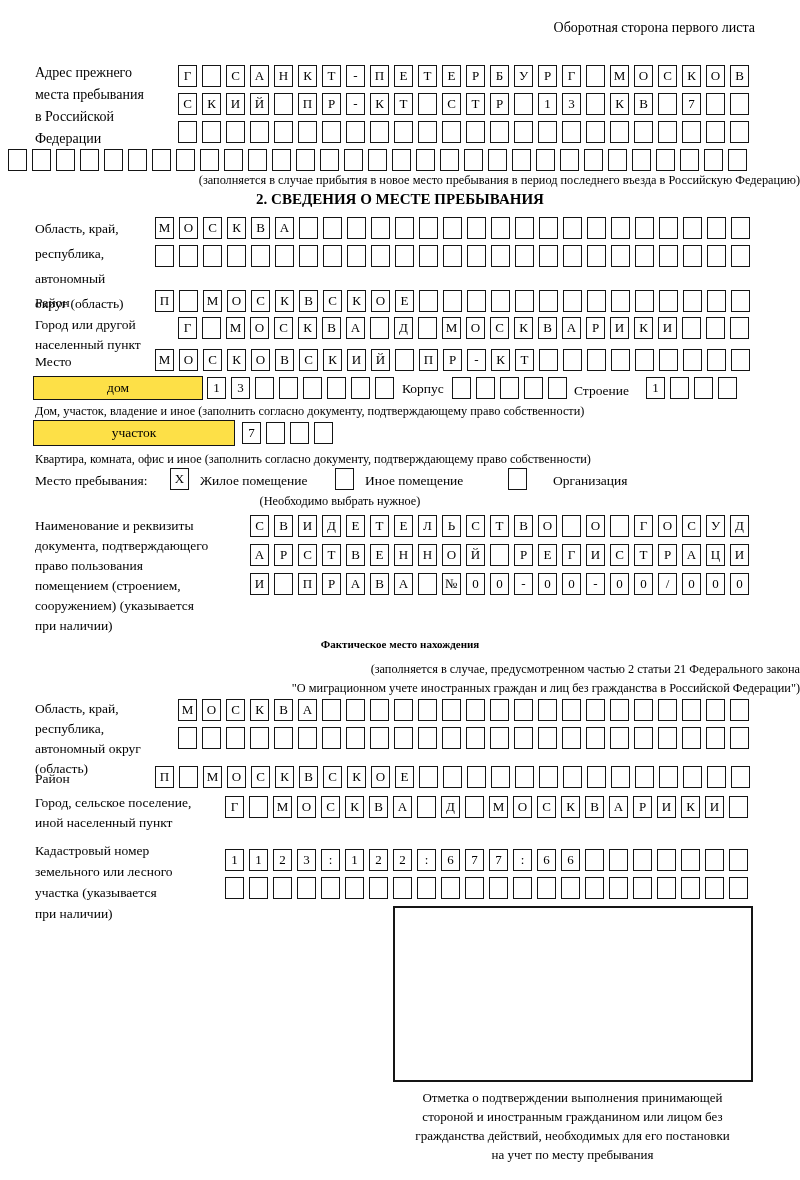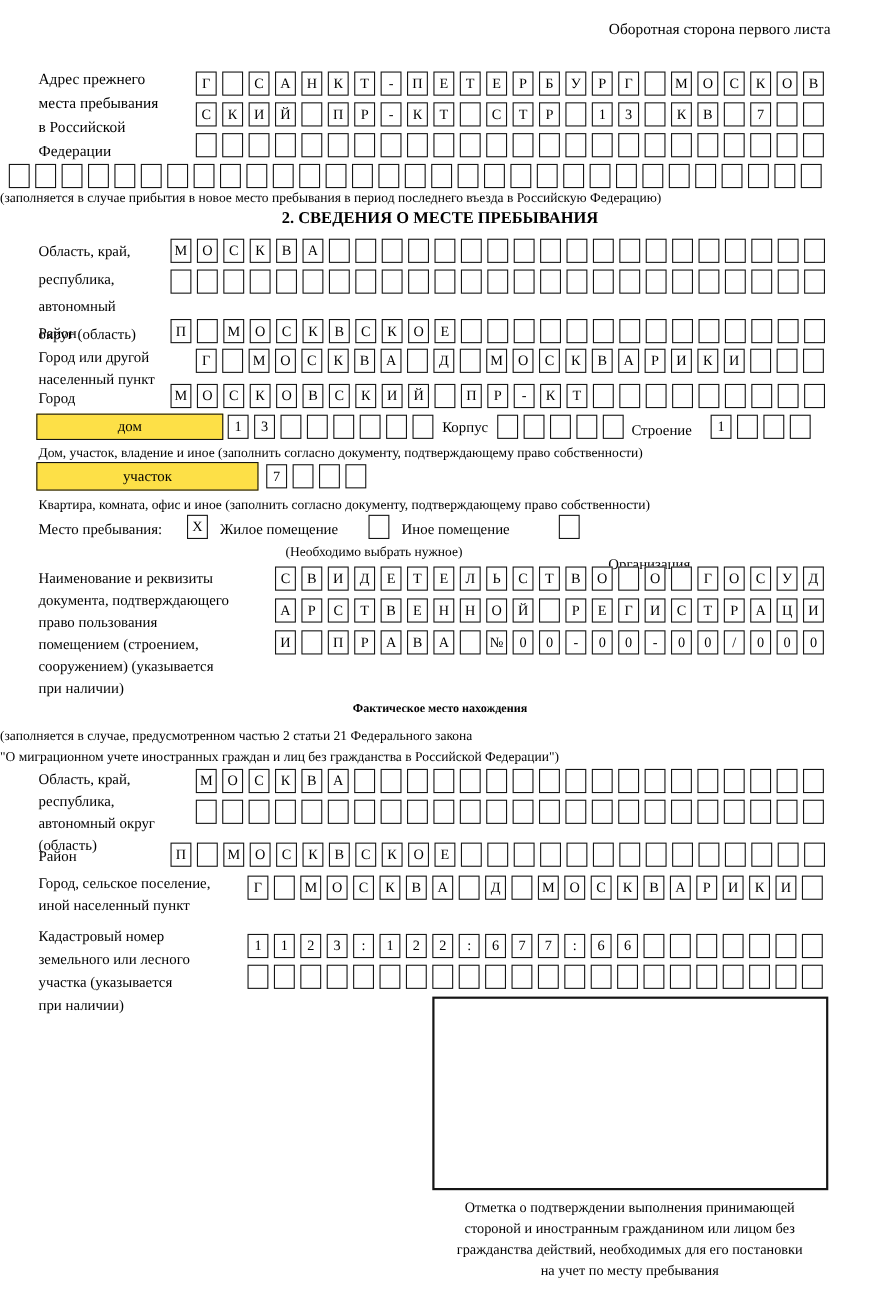--- a/index.html
+++ b/index.html
@@ -13,21 +13,21 @@
   .cellrow { position:absolute; display:flex; gap:5px; }
   .cell { width:19px; height:22px; border:1.7px solid #151515; background:#fff;
           display:flex; align-items:center; justify-content:center;
           font-size:13px; flex:0 0 auto; }
   .labelbox { position:absolute; border:1.7px solid #151515;
               display:flex; align-items:center; justify-content:center;
               font-size:13.5px; background:#fde047; }
   .chk { position:absolute; width:19px; height:22px; border:1.7px solid #151515;
          display:flex; align-items:center; justify-content:center; font-size:13px; }
   .caption { position:absolute; font-size:12.3px; }
-  .center800 { left:0; width:704px; text-align:left; }
+  .center800 { left:0; width:800px; text-align:right; }
   .pre { white-space:pre-line; }
   .title { position:absolute; font-weight:bold; text-align:center; left:0; width:800px; }
   .stampbox { position:absolute; border:2px solid #151515; background:#fff; }
 </style>
 </head>
 <body>
 
 <div class="abs" style="top:20px; right:45px; font-size:14px;">Оборотная сторона первого листа</div>
 
 <div class="abs label lh22" style="left:35px; top:62px; font-size:14px;">Адрес прежнего
@@ -259,21 +259,21 @@
     <span class="cell">А</span>
     <span class="cell">Р</span>
     <span class="cell">И</span>
     <span class="cell">К</span>
     <span class="cell">И</span>
     <span class="cell"></span>
     <span class="cell"></span>
     <span class="cell"></span>
   </div>
 
-<div class="abs label" style="left:35px; top:352px;">Город</div>
+<div class="abs label" style="left:35px; top:352px;">Место</div>
 <div class="cellrow" style="left:155px; top:349px;">
     <span class="cell">М</span>
     <span class="cell">О</span>
     <span class="cell">С</span>
     <span class="cell">К</span>
     <span class="cell">О</span>
     <span class="cell">В</span>
     <span class="cell">С</span>
     <span class="cell">К</span>
     <span class="cell">И</span>
@@ -331,21 +331,21 @@
     <span class="cell"></span>
   </div>
 <div class="caption" style="left:35px; top:452px;">Квартира, комната, офис и иное (заполнить согласно документу, подтверждающему право собственности)</div>
 
 <div class="abs label" style="left:35px; top:471px;">Место пребывания:</div>
 <div class="chk" style="left:170px; top:468px;">X</div>
 <div class="abs label" style="left:200px; top:471px;">Жилое помещение</div>
 <div class="chk" style="left:335px; top:468px;"></div>
 <div class="abs label" style="left:365px; top:471px;">Иное помещение</div>
 <div class="chk" style="left:508px; top:468px;"></div>
-<div class="abs label" style="left:553px; top:471px;margin-top:32px;">Организация</div>
+<div class="abs label" style="left:553px; top:471px;">Организация</div>
 <div class="caption" style="left:150px; top:494px; width:380px; text-align:center;">(Необходимо выбрать нужное)</div>
 
 <div class="abs label" style="left:35px; top:516px;">Наименование и реквизиты
 документа, подтверждающего
 право пользования
 помещением (строением,
 сооружением) (указывается
 при наличии)</div>
 <div class="cellrow" style="left:250px; top:515px;">
     <span class="cell">С</span>

